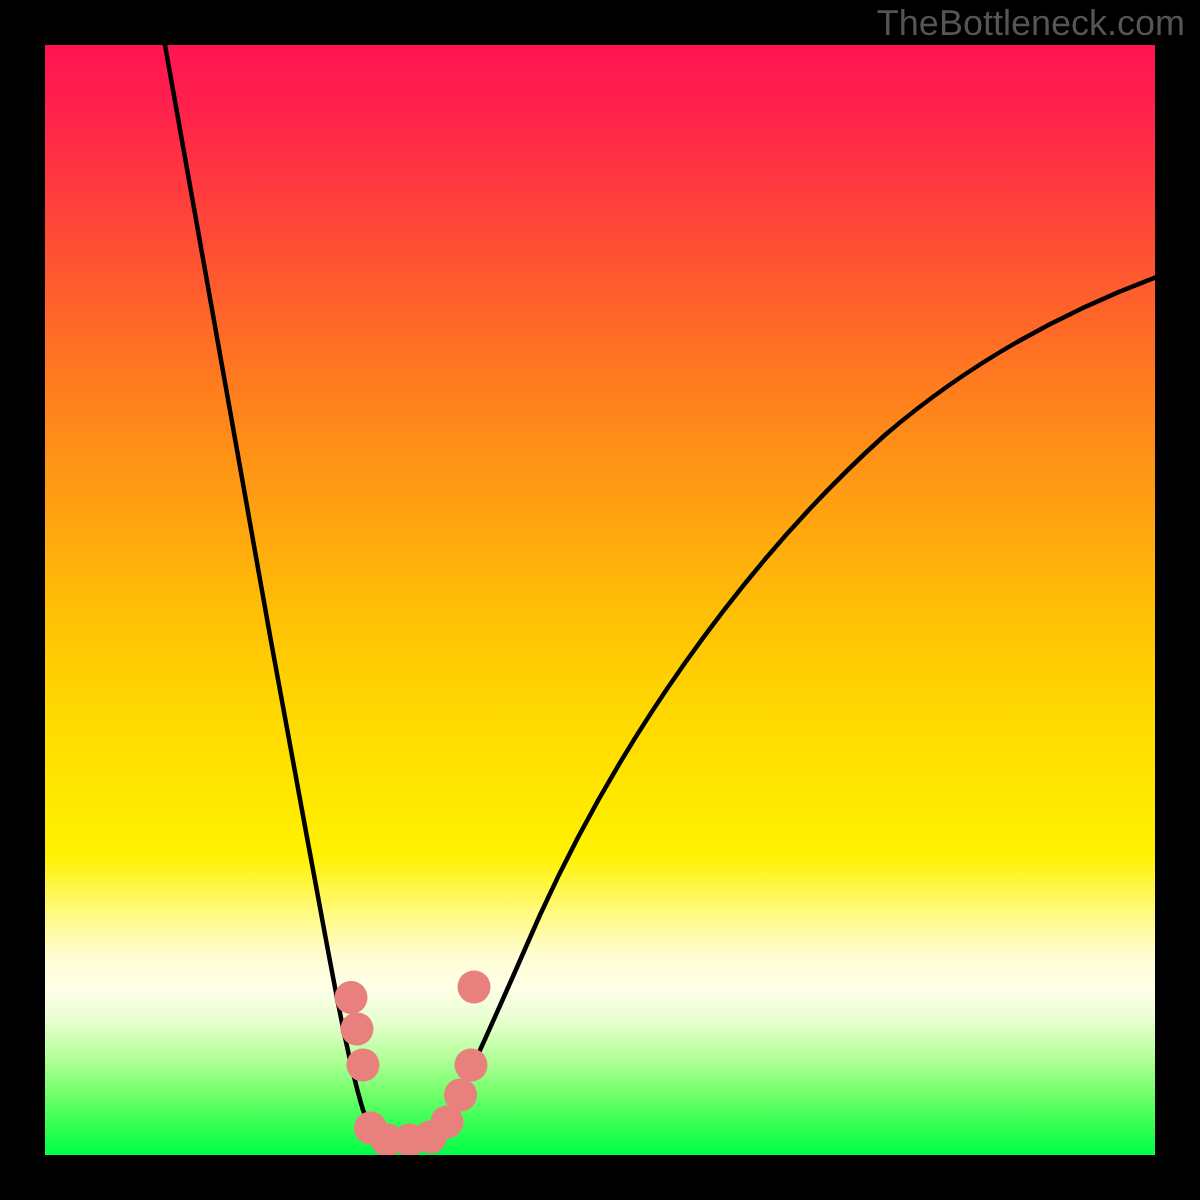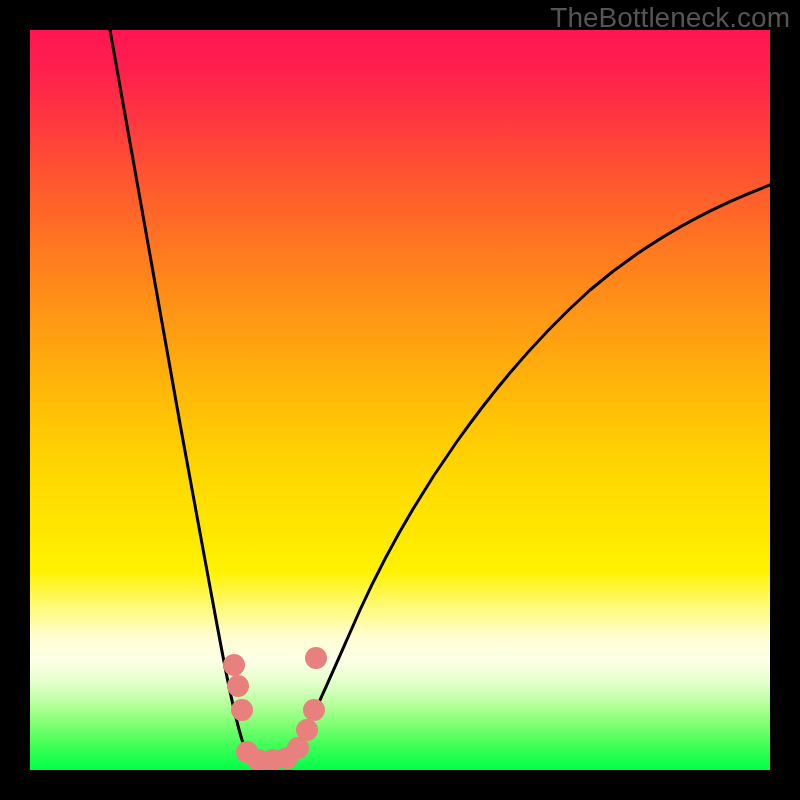--- a/index.html
+++ b/index.html
@@ -17,21 +17,21 @@
       left: 0;
       width: 800px;
       height: 800px;
       background: #000;
     }
     .watermark {
       position: absolute;
       top: 2px;
       right: 10px;
       color: #555;
-      font-size: 28px;
+      font-size: 24px;
       font-weight: 500;
       z-index: 10;
       font-family: Arial, sans-serif;
     }
     .plot-area {
       position: absolute;
       top: 30px;
       left: 30px;
       width: 740px;
       height: 740px;

